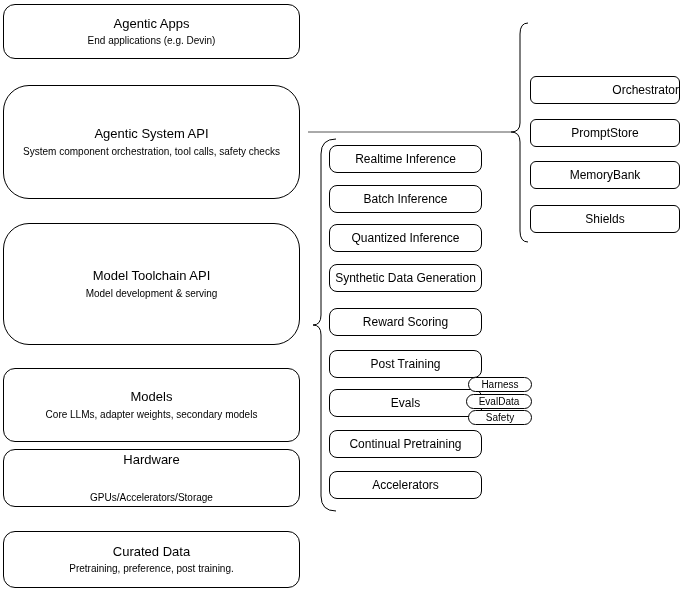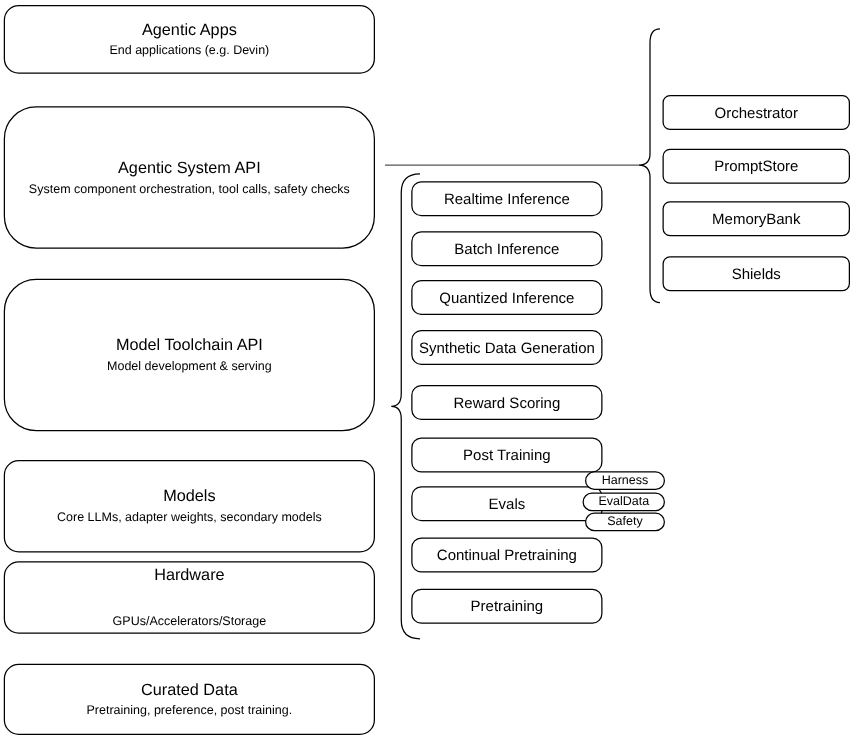--- a/index.html
+++ b/index.html
@@ -116,34 +116,34 @@
   <div class="node mbox" style="top:350px;">
     <span>Post Training</span>
   </div>
   <div class="node mbox" style="top:389px;">
     <span>Evals</span>
   </div>
   <div class="node mbox" style="top:430px;">
     <span>Continual Pretraining</span>
   </div>
   <div class="node mbox" style="top:471px;">
-    <span>Pretraining</span>
+    <span>Accelerators</span>
   </div>
 
   <div class="tag" style="left:468px;top:377px;width:64px;height:15px;">
     <span>Harness</span>
   </div>
   <div class="tag" style="left:466px;top:394px;width:66px;height:15px;">
     <span>EvalData</span>
   </div>
   <div class="tag" style="left:468px;top:410px;width:64px;height:15px;">
     <span>Safety</span>
   </div>
 
-  <div class="node rbox" style="top:76px;">
+  <div class="node rbox" style="top:76px;align-items:flex-end;">
     <span>Orchestrator</span>
   </div>
   <div class="node rbox" style="top:119px;">
     <span>PromptStore</span>
   </div>
   <div class="node rbox" style="top:161px;">
     <span>MemoryBank</span>
   </div>
   <div class="node rbox" style="top:205px;">
     <span>Shields</span>

